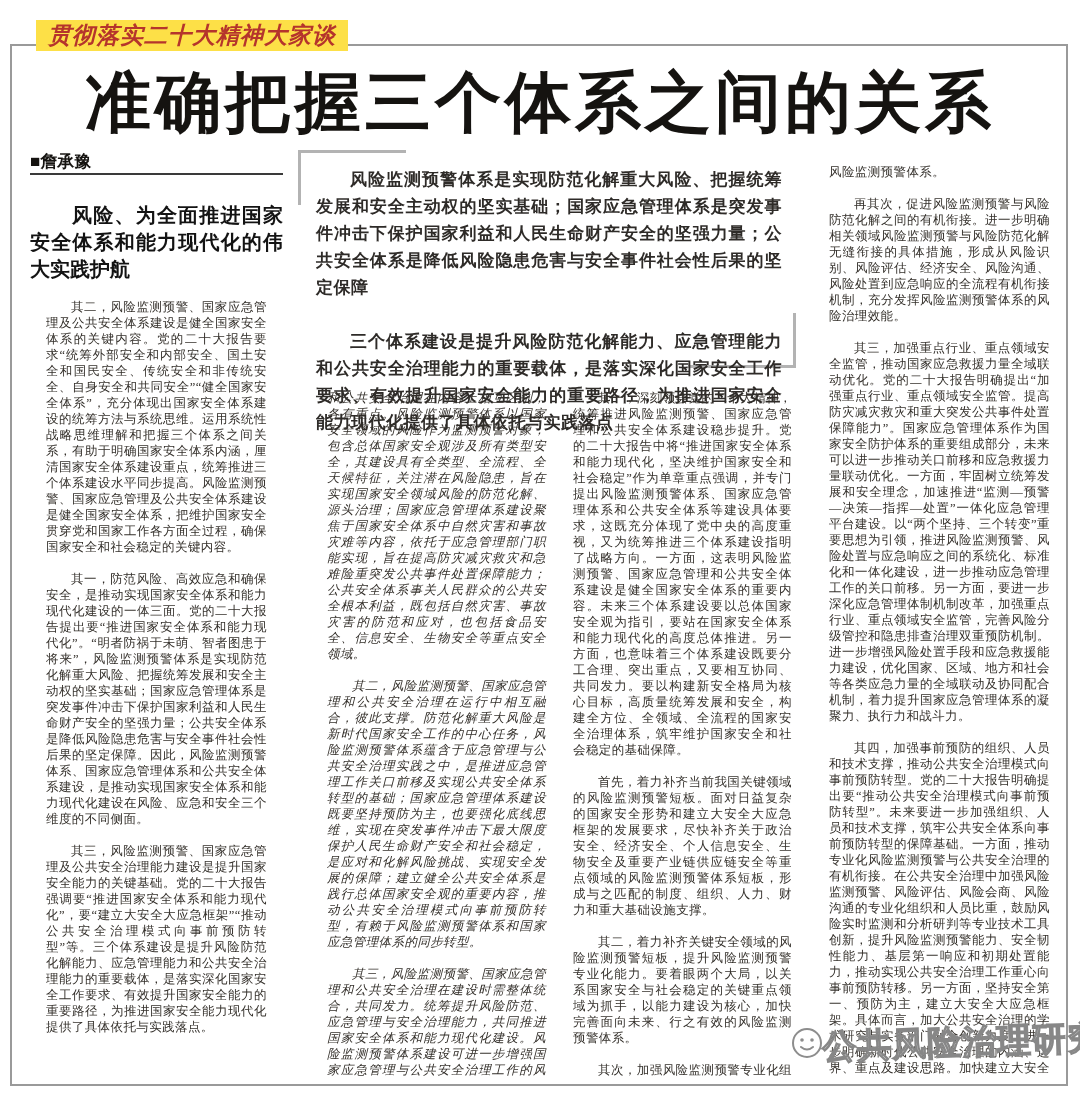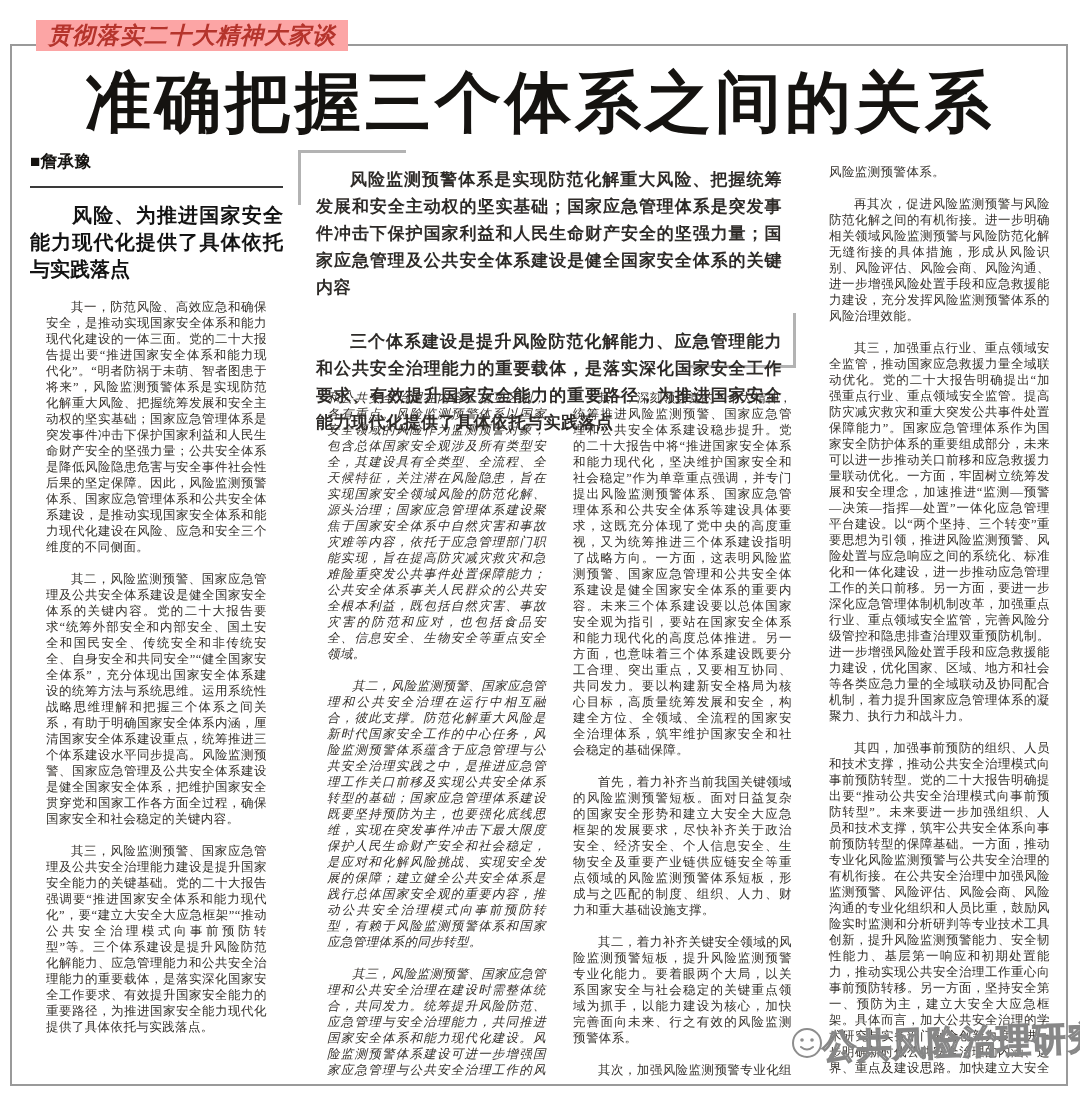--- a/index.html
+++ b/index.html
@@ -1,28 +1,28 @@
 <!DOCTYPE html>
 <html><head>
 <meta charset="utf-8">
 <style>
   html,body{margin:0;padding:0;background:#ffffff;}
   .page{position:relative;width:1080px;height:1094px;background:#ffffff;overflow:hidden;
         font-family:"Liberation Serif",serif;}
   .frame{position:absolute;left:10px;top:44px;width:1054px;height:1038px;
          border:2px solid #9a9a9a;}
-  .tagline{position:absolute;left:36px;top:20px;background:#fca5a5;padding:0 12px;
+  .tagline{position:absolute;left:36px;top:20px;background:#fde047;padding:0 12px;
            font-family:"Liberation Sans",sans-serif;font-style:italic;font-weight:bold;
            font-size:23px;color:#b5342c;letter-spacing:1px;white-space:nowrap;}
   .title{position:absolute;left:0;right:0;top:58px;text-align:center;
          font-family:"Liberation Sans",sans-serif;font-weight:900;font-size:66px;
          letter-spacing:4px;color:#151310;white-space:nowrap;}
   .author{position:absolute;left:30px;top:150px;width:253px;
           font-family:"Liberation Sans",sans-serif;font-weight:bold;font-size:17px;
-          color:#151310;border-bottom:2px solid #3a3a3a;padding-bottom:13px;}
+          color:#151310;border-bottom:2px solid #3a3a3a;padding-bottom:0;}
   .col{position:absolute;overflow:hidden;}
   .col1{left:30px;top:188px;width:253px;height:888px;}
   .col2{left:311px;top:374px;width:251px;height:702px;font-style:italic;}
   .col3{left:557px;top:374px;width:251px;height:702px;}
   .col4{left:813px;top:148px;width:253px;height:928px;}
   .col p{margin:16px;text-indent:2em;text-align:justify;font-size:12.5px;line-height:16px;
          letter-spacing:0.4px;color:#34302b;}
   .col p.cont{text-indent:0;}
   .intro{font-size:13.5px !important;line-height:19.5px !important;color:#3a352f !important;
          margin-bottom:6px !important;}
@@ -60,49 +60,49 @@
   <div class="tagline">贯彻落实二十大精神大家谈</div>
 
   <div class="title">准确把握三个体系之间的关系</div>
 
   <div class="author">■詹承豫</div>
 
   <div class="summary">
     <div class="br-tl"></div>
     <div class="br-br"></div>
     <div class="summary-inner">
-      <p>风险监测预警体系是实现防范化解重大风险、把握统筹发展和安全主动权的坚实基础；国家应急管理体系是突发事件冲击下保护国家利益和人民生命财产安全的坚强力量；国家应急管理及公共安全体系建设是健全国家安全体系的关键内容</p>
+      <p>风险监测预警体系是实现防范化解重大风险、把握统筹发展和安全主动权的坚实基础；国家应急管理体系是突发事件冲击下保护国家利益和人民生命财产安全的坚强力量；公共安全体系是降低风险隐患危害与安全事件社会性后果的坚定保障</p>
       <p>三个体系建设是提升风险防范化解能力、应急管理能力和公共安全治理能力的重要载体，是落实深化国家安全工作要求、有效提升国家安全能力的重要路径，为推进国家安全能力现代化提供了具体依托与实践落点</p>
     </div>
   </div>
 
   <div class="col col1">
-    <div class="sec-heading">风险、为推进国家安全能力现代化提供了具体依托与实践落点</div>
+    <div class="sec-heading">风险、为全面推进国家安全体系和能力现代化的伟大实践护航</div>
+    <p>其二，风险监测预警、国家应急管理及公共安全体系建设是健全国家安全体系的关键内容。党的二十大报告要求“统筹外部安全和内部安全、国土安全和国民安全、传统安全和非传统安全、自身安全和共同安全”“健全国家安全体系”，充分体现出国家安全体系建设的统筹方法与系统思维。运用系统性战略思维理解和把握三个体系之间关系，有助于明确国家安全体系内涵，厘清国家安全体系建设重点，统筹推进三个体系建设水平同步提高。风险监测预警、国家应急管理及公共安全体系建设是健全国家安全体系，把维护国家安全贯穿党和国家工作各方面全过程，确保国家安全和社会稳定的关键内容。</p>
     <p>其一，防范风险、高效应急和确保安全，是推动实现国家安全体系和能力现代化建设的一体三面。党的二十大报告提出要“推进国家安全体系和能力现代化”。“明者防祸于未萌、智者图患于将来”，风险监测预警体系是实现防范化解重大风险、把握统筹发展和安全主动权的坚实基础；国家应急管理体系是突发事件冲击下保护国家利益和人民生命财产安全的坚强力量；公共安全体系是降低风险隐患危害与安全事件社会性后果的坚定保障。因此，风险监测预警体系、国家应急管理体系和公共安全体系建设，是推动实现国家安全体系和能力现代化建设在风险、应急和安全三个维度的不同侧面。</p>
-    <p>其二，风险监测预警、国家应急管理及公共安全体系建设是健全国家安全体系的关键内容。党的二十大报告要求“统筹外部安全和内部安全、国土安全和国民安全、传统安全和非传统安全、自身安全和共同安全”“健全国家安全体系”，充分体现出国家安全体系建设的统筹方法与系统思维。运用系统性战略思维理解和把握三个体系之间关系，有助于明确国家安全体系内涵，厘清国家安全体系建设重点，统筹推进三个体系建设水平同步提高。风险监测预警、国家应急管理及公共安全体系建设是健全国家安全体系，把维护国家安全贯穿党和国家工作各方面全过程，确保国家安全和社会稳定的关键内容。</p>
     <p>其三，风险监测预警、国家应急管理及公共安全治理能力建设是提升国家安全能力的关键基础。党的二十大报告强调要“推进国家安全体系和能力现代化”，要“建立大安全大应急框架”“推动公共安全治理模式向事前预防转型”等。三个体系建设是提升风险防范化解能力、应急管理能力和公共安全治理能力的重要载体，是落实深化国家安全工作要求、有效提升国家安全能力的重要路径，为推进国家安全能力现代化提供了具体依托与实践落点。</p>
 
   </div>
 
   <div class="col col2">
     <p class="cont">和公共安全治理在内容上相互区别，各有重点。风险监测预警体系以国家安全领域的风险作为监测预警对象，包含总体国家安全观涉及所有类型安全，其建设具有全类型、全流程、全天候特征，关注潜在风险隐患，旨在实现国家安全领域风险的防范化解、源头治理；国家应急管理体系建设聚焦于国家安全体系中自然灾害和事故灾难等内容，依托于应急管理部门职能实现，旨在提高防灾减灾救灾和急难险重突发公共事件处置保障能力；公共安全体系事关人民群众的公共安全根本利益，既包括自然灾害、事故灾害的防范和应对，也包括食品安全、信息安全、生物安全等重点安全领域。</p>
     <p>其二，风险监测预警、国家应急管理和公共安全治理在运行中相互融合，彼此支撑。防范化解重大风险是新时代国家安全工作的中心任务，风险监测预警体系蕴含于应急管理与公共安全治理实践之中，是推进应急管理工作关口前移及实现公共安全体系转型的基础；国家应急管理体系建设既要坚持预防为主，也要强化底线思维，实现在突发事件冲击下最大限度保护人民生命财产安全和社会稳定，是应对和化解风险挑战、实现安全发展的保障；建立健全公共安全体系是践行总体国家安全观的重要内容，推动公共安全治理模式向事前预防转型，有赖于风险监测预警体系和国家应急管理体系的同步转型。</p>
     <p>其三，风险监测预警、国家应急管理和公共安全治理在建设时需整体统合，共同发力。统筹提升风险防范、应急管理与安全治理能力，共同推进国家安全体系和能力现代化建设。风险监测预警体系建设可进一步增强国家应急管理与公共安全治理工作的风险预见预判功能，为国家安全工作“下好先手棋，打好主动仗”提供支撑；国家应急管理体系建立起应对各类灾害事故、最大限度减少人民群众生命财产损失的保障，构建立体高效的国家安全防护力量；公共安全体系建设依托风险监测预警能力和应急管理能力共同提升，作为单章重点强调，切实维护人民群众生命财产安全和社会稳定。</p>
   </div>
 
   <div class="col col3">
     <p>其一，深刻领会党的二十大精神，统筹推进风险监测预警、国家应急管理和公共安全体系建设稳步提升。党的二十大报告中将“推进国家安全体系和能力现代化，坚决维护国家安全和社会稳定”作为单章重点强调，并专门提出风险监测预警体系、国家应急管理体系和公共安全体系等建设具体要求，这既充分体现了党中央的高度重视，又为统筹推进三个体系建设指明了战略方向。一方面，这表明风险监测预警、国家应急管理和公共安全体系建设是健全国家安全体系的重要内容。未来三个体系建设要以总体国家安全观为指引，要站在国家安全体系和能力现代化的高度总体推进。另一方面，也意味着三个体系建设既要分工合理、突出重点，又要相互协同、共同发力。要以构建新安全格局为核心目标，高质量统筹发展和安全，构建全方位、全领域、全流程的国家安全治理体系，筑牢维护国家安全和社会稳定的基础保障。</p>
     <p>首先，着力补齐当前我国关键领域的风险监测预警短板。面对日益复杂的国家安全形势和建立大安全大应急框架的发展要求，尽快补齐关于政治安全、经济安全、个人信息安全、生物安全及重要产业链供应链安全等重点领域的风险监测预警体系短板，形成与之匹配的制度、组织、人力、财力和重大基础设施支撑。</p>
     <p>其二，着力补齐关键安全领域的风险监测预警短板，提升风险监测预警专业化能力。要着眼两个大局，以关系国家安全与社会稳定的关键重点领域为抓手，以能力建设为核心，加快完善面向未来、行之有效的风险监测预警体系。</p>
     <p>其次，加强风险监测预警专业化组织、人员、财力及技术保障。以构建新安全格局为目标，尽快建立完善相关领域风险监测预警的专业化保障体系，提升风险监测预警专业化能力，积极形成与新时代国家安全体系与能力现代化要求相适应的</p>
   </div>
 
   <div class="col col4">
     <p class="cont">风险监测预警体系。</p>
-    <p>再其次，促进风险监测预警与风险防范化解之间的有机衔接。进一步明确相关领域风险监测预警与风险防范化解无缝衔接的具体措施，形成从风险识别、风险评估、风险会商、风险沟通、进一步增强风险处置手段和应急救援能力建设，充分发挥风险监测预警体系的风险治理效能。</p>
+    <p>再其次，促进风险监测预警与风险防范化解之间的有机衔接。进一步明确相关领域风险监测预警与风险防范化解无缝衔接的具体措施，形成从风险识别、风险评估、经济安全、风险沟通、风险处置到应急响应的全流程有机衔接机制，充分发挥风险监测预警体系的风险治理效能。</p>
     <p>其三，加强重点行业、重点领域安全监管，推动国家应急救援力量全域联动优化。党的二十大报告明确提出“加强重点行业、重点领域安全监管。提高防灾减灾救灾和重大突发公共事件处置保障能力”。国家应急管理体系作为国家安全防护体系的重要组成部分，未来可以进一步推动关口前移和应急救援力量联动优化。一方面，牢固树立统筹发展和安全理念，加速推进“监测—预警—决策—指挥—处置”一体化应急管理平台建设。以“两个坚持、三个转变”重要思想为引领，推进风险监测预警、风险处置与应急响应之间的系统化、标准化和一体化建设，进一步推动应急管理工作的关口前移。另一方面，要进一步深化应急管理体制机制改革，加强重点行业、重点领域安全监管，完善风险分级管控和隐患排查治理双重预防机制。进一步增强风险处置手段和应急救援能力建设，优化国家、区域、地方和社会等各类应急力量的全域联动及协同配合机制，着力提升国家应急管理体系的凝聚力、执行力和战斗力。</p>
     <p>其四，加强事前预防的组织、人员和技术支撑，推动公共安全治理模式向事前预防转型。党的二十大报告明确提出要“推动公共安全治理模式向事前预防转型”。未来要进一步加强组织、人员和技术支撑，筑牢公共安全体系向事前预防转型的保障基础。一方面，推动专业化风险监测预警与公共安全治理的有机衔接。在公共安全治理中加强风险监测预警、风险评估、风险会商、风险沟通的专业化组织和人员比重，鼓励风险实时监测和分析研判等专业技术工具创新，提升风险监测预警能力、安全韧性能力、基层第一响应和初期处置能力，推动实现公共安全治理工作重心向事前预防转移。另一方面，坚持安全第一、预防为主，建立大安全大应急框架。具体而言，加大公共安全治理的学术研究与实务部门融合创新力度，进一步明确新时代公共安全治理的内涵、边界、重点及建设思路。加快建立大安全大应急框架，将关键领域安全风险、新型安全风险、次生安全风险等及时纳入公共安全体系，确保食品药品、生物安全、个人信息等群众关切领域的安全，真正做到将公共安全风险化解于萌芽之时、成灾之前，切实推动公共安全治理模式向事前预防转型。</p>
     <p class="bio">（作者系北京航空航天大学公共管理学院副院长、教授、博导）</p>
   </div>
 
   <svg class="wm-logo" viewBox="0 0 34 34">
     <circle cx="17" cy="17" r="14" fill="none" stroke="#8d8d8d" stroke-width="2"></circle>
     <circle cx="12" cy="14" r="1.8" fill="#8d8d8d"></circle>
     <circle cx="22" cy="14" r="1.8" fill="#8d8d8d"></circle>
     <path d="M11 21 q6 5 12 0" fill="none" stroke="#8d8d8d" stroke-width="2" stroke-linecap="round"></path>

